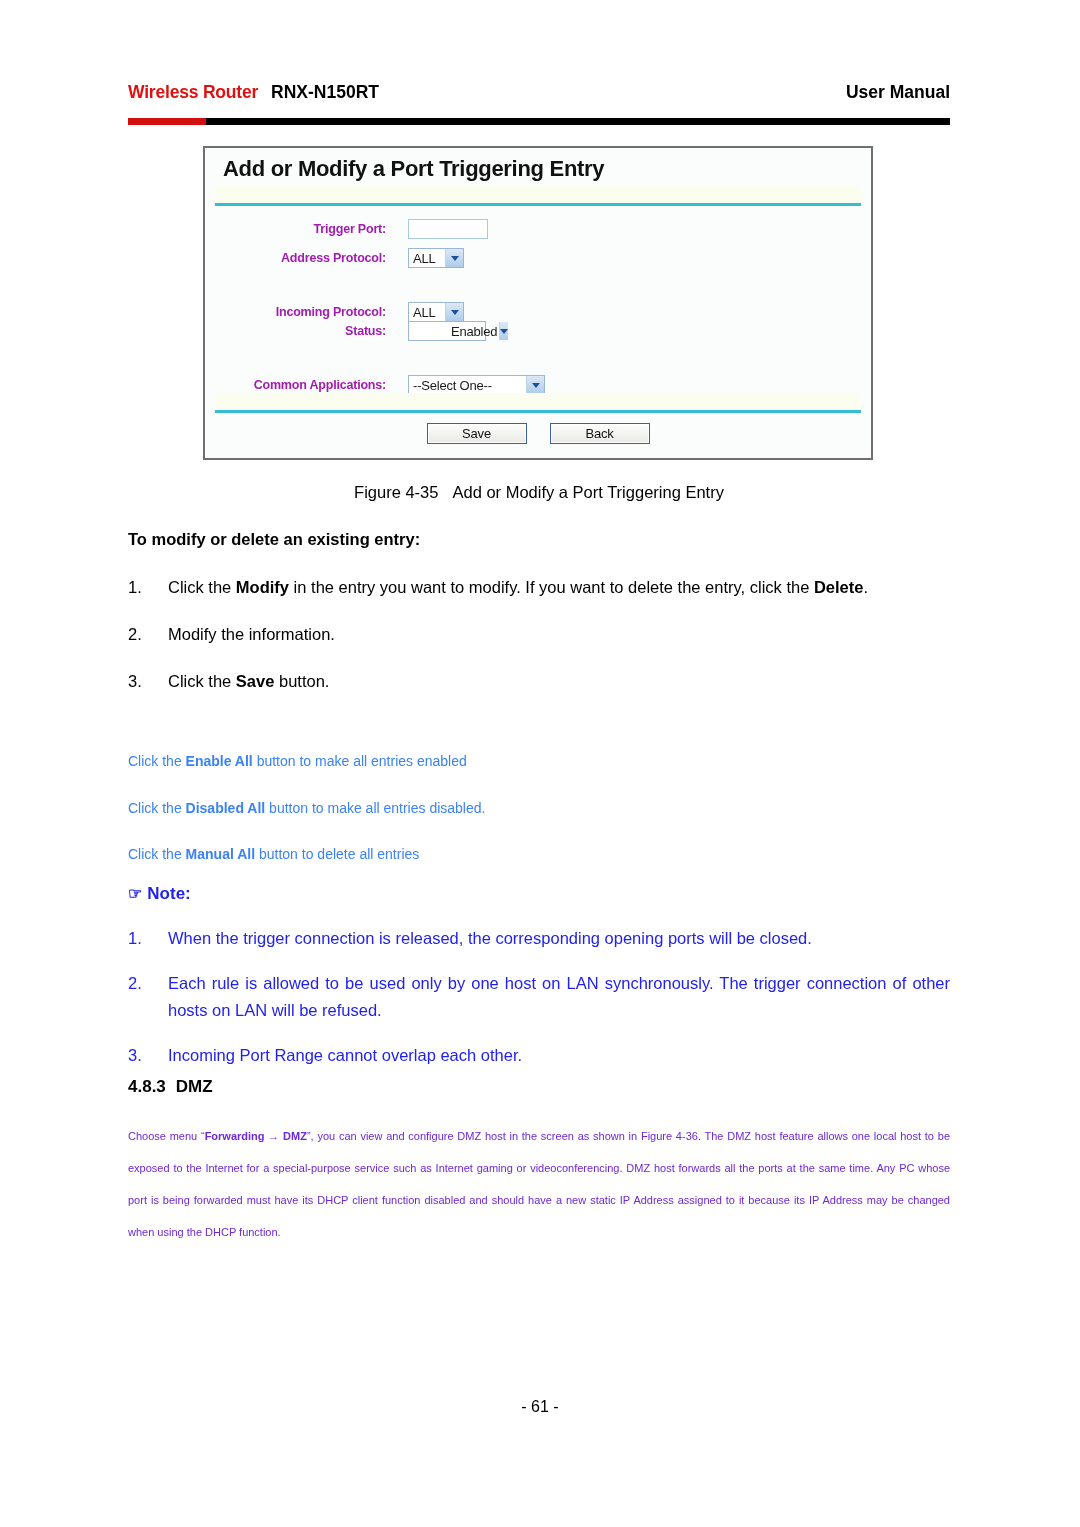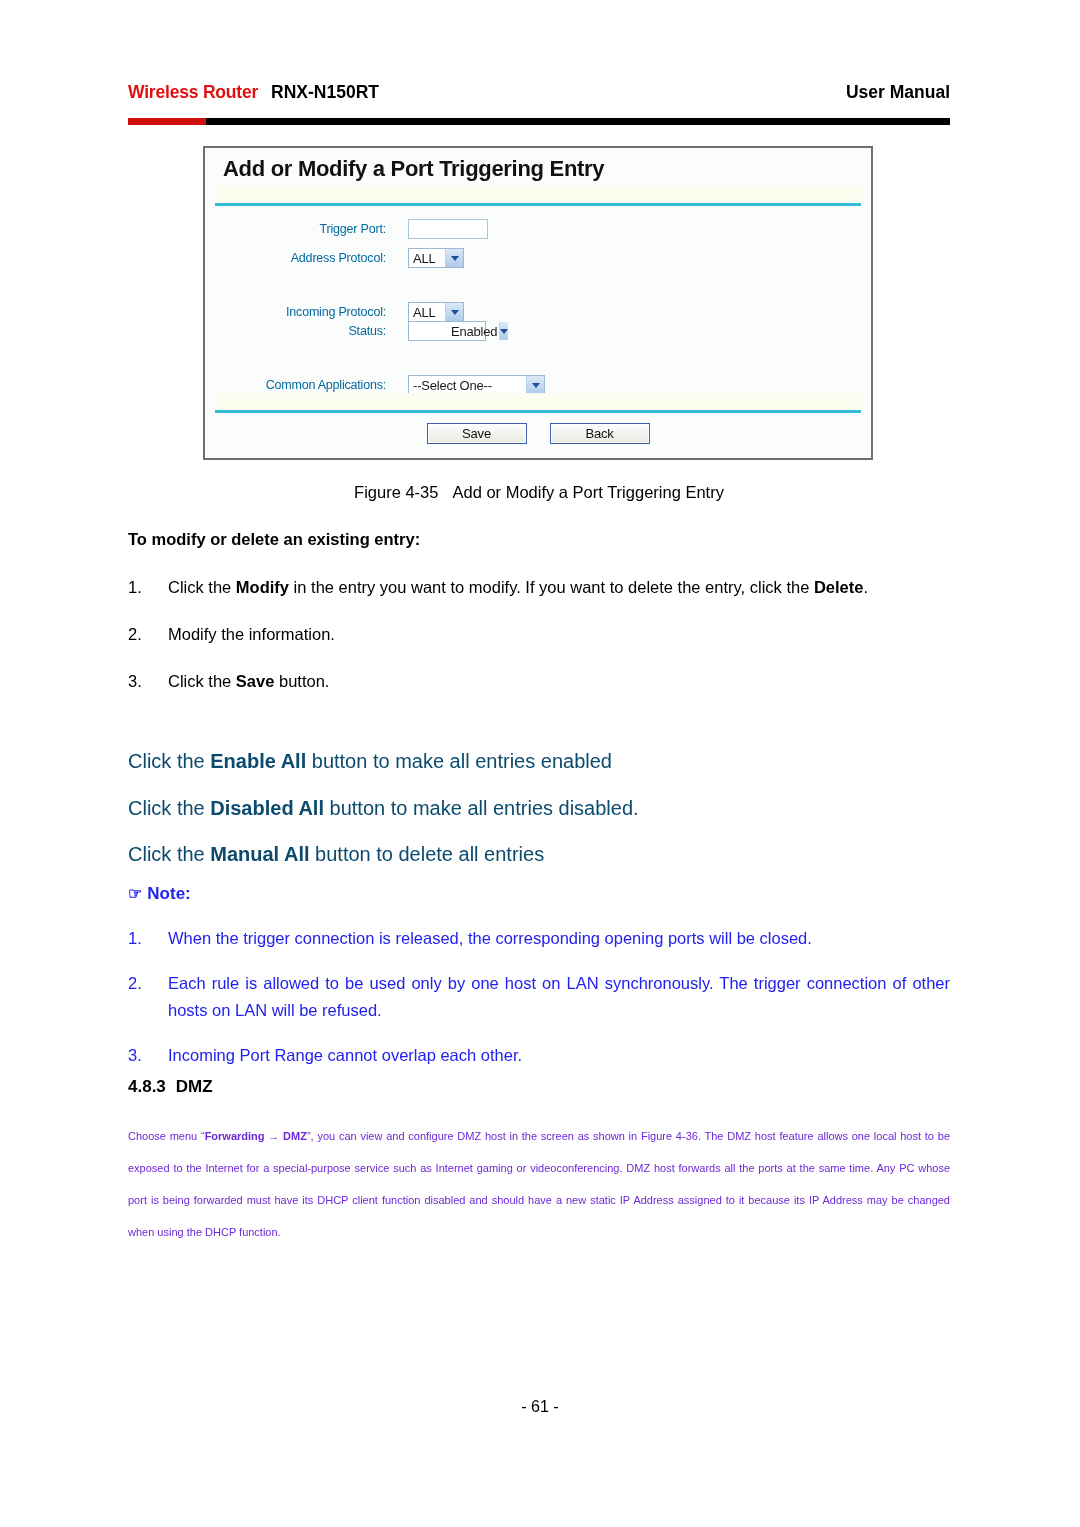--- a/index.html
+++ b/index.html
@@ -118,22 +118,22 @@
     left: 0;
     width: 100%;
     height: 22px;
     display: flex;
     align-items: center;
   }
   .flabel {
     width: 181px;
     text-align: right;
     font-size: 12.5px;
-    font-weight: normal;
-    color: #0369a1;
+    font-weight: bold;
+    color: #a21caf;
     letter-spacing: -0.2px;
     white-space: nowrap;
   }
   .fctl {
     margin-left: 22px;
     display: flex;
     align-items: center;
   }
 
   .txtbox {
@@ -248,23 +248,23 @@
   .otext {
     flex: 1;
     text-align: justify;
   }
   .otext.nojustify { text-align: left; }
 
   .para {
     position: absolute;
     left: 128px;
     width: 822px;
-    font-size: 20px;
+    font-size: 14px;
     line-height: 27px;
-    color: #0c4a6e;
+    color: #3b82f6;
   }
 
   .note-head {
     position: absolute;
     left: 128px;
     top: 884px;
     font-size: 17px;
     font-weight: bold;
     color: #2222ee;
     display: flex;

